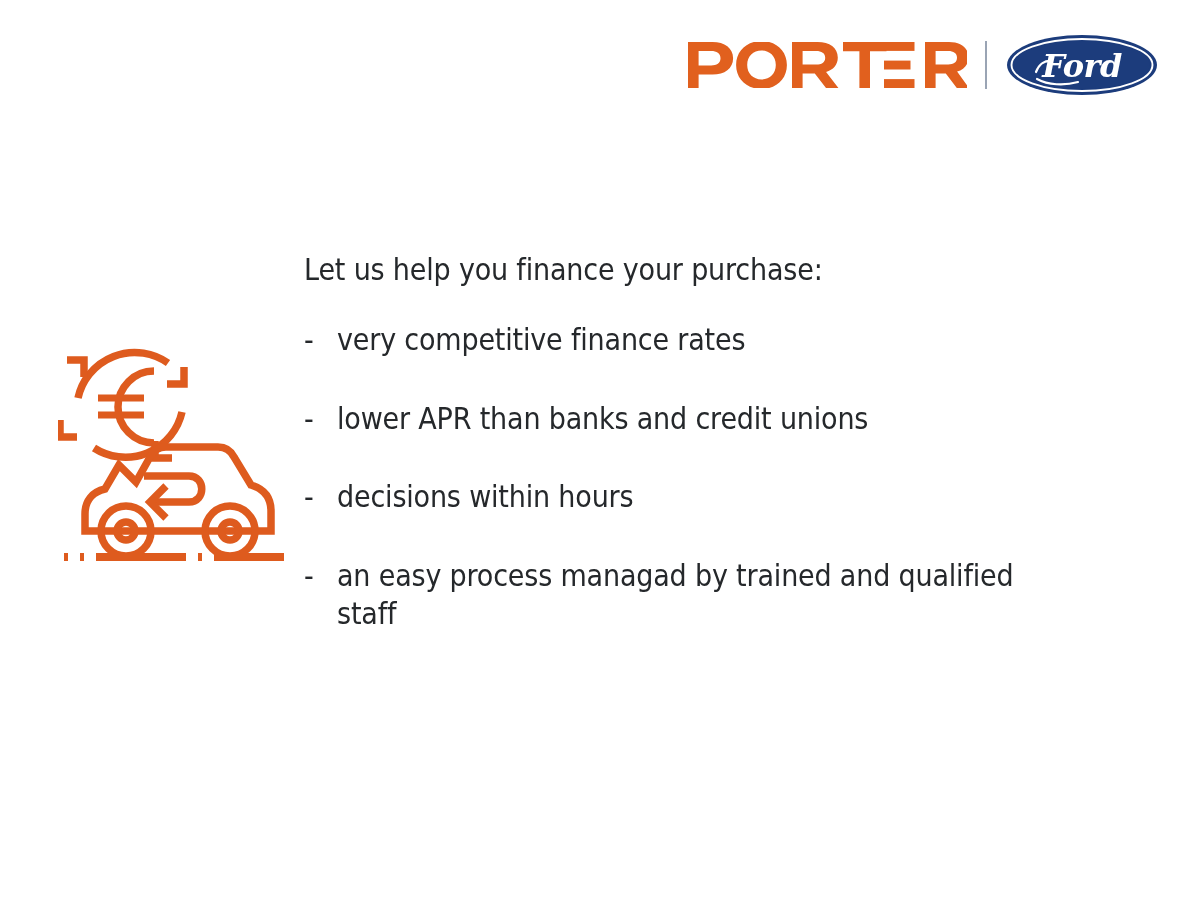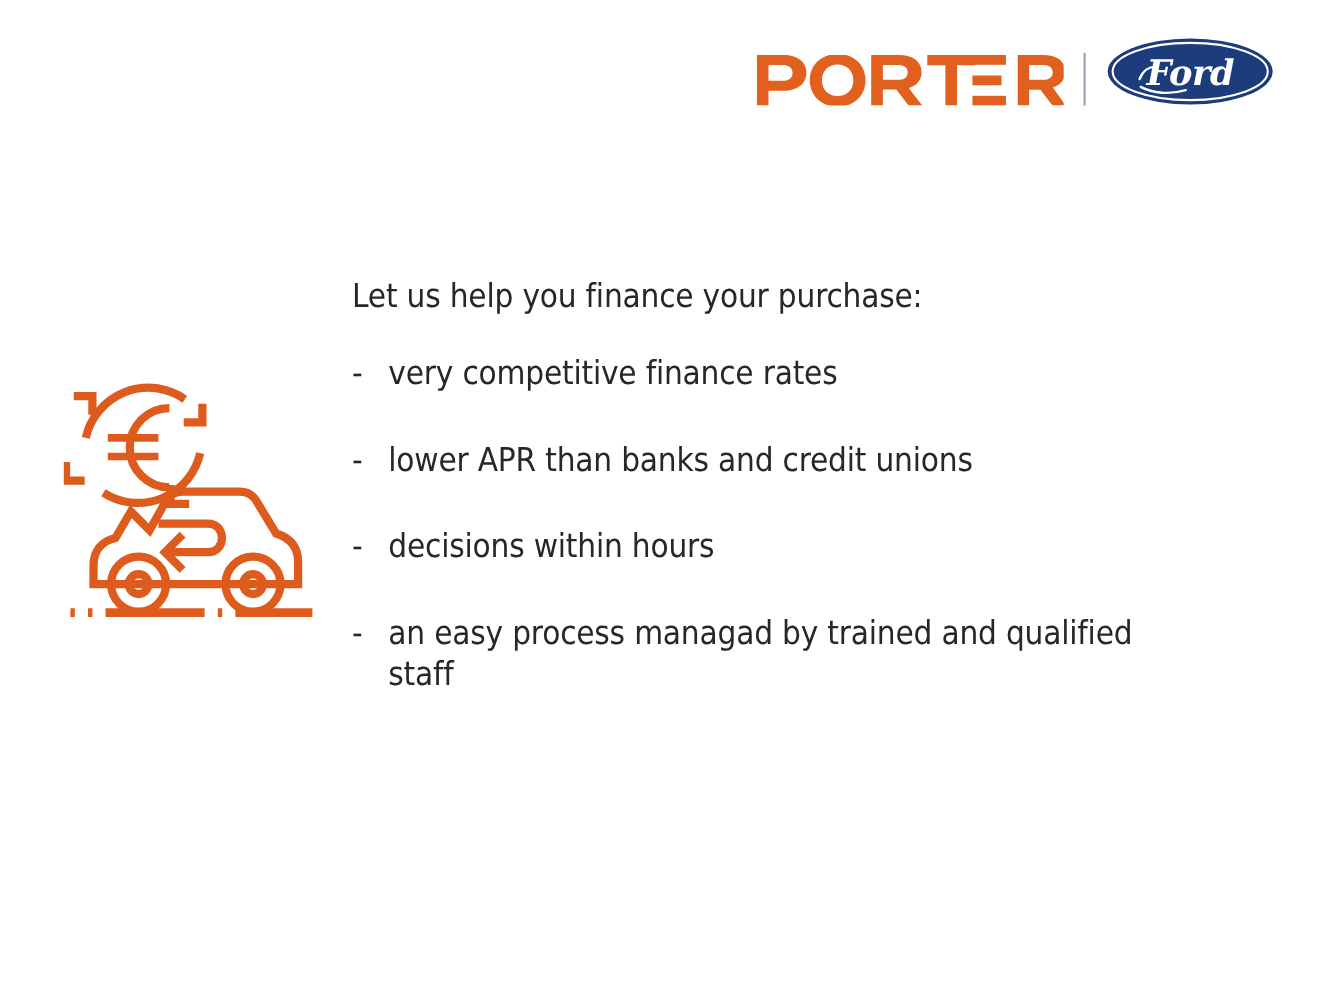--- a/index.html
+++ b/index.html
@@ -22,21 +22,21 @@
     inset: 0;
     background: #ffffff;
   }
 
   
   .logo-lockup {
     position: absolute;
     left: 688px;
     top: 34px;
     display: flex;
-    align-items: flex-end;
+    align-items: center;
     height: 62px;
   }
   .porter-wordmark {
     display: flex;
     align-items: flex-end;
     height: 46px;
   }
   .porter-wordmark svg { display: block; }
 
   .logo-divider {
@@ -55,21 +55,21 @@
     left: 58px;
     top: 326px;
     width: 236px;
     height: 242px;
   }
   .finance-icon svg { display: block; width: 100%; height: 100%; }
 
   
   .copy-block {
     position: absolute;
-    left: 320px;
+    left: 304px;
     top: 252px;
     width: 790px;
   }
   .copy-heading {
     font-family: "DejaVu Sans", sans-serif;
     font-size: 30px;
     font-weight: 400;
     line-height: 1.18;
     letter-spacing: -0.2px;
     color: #25282b;

